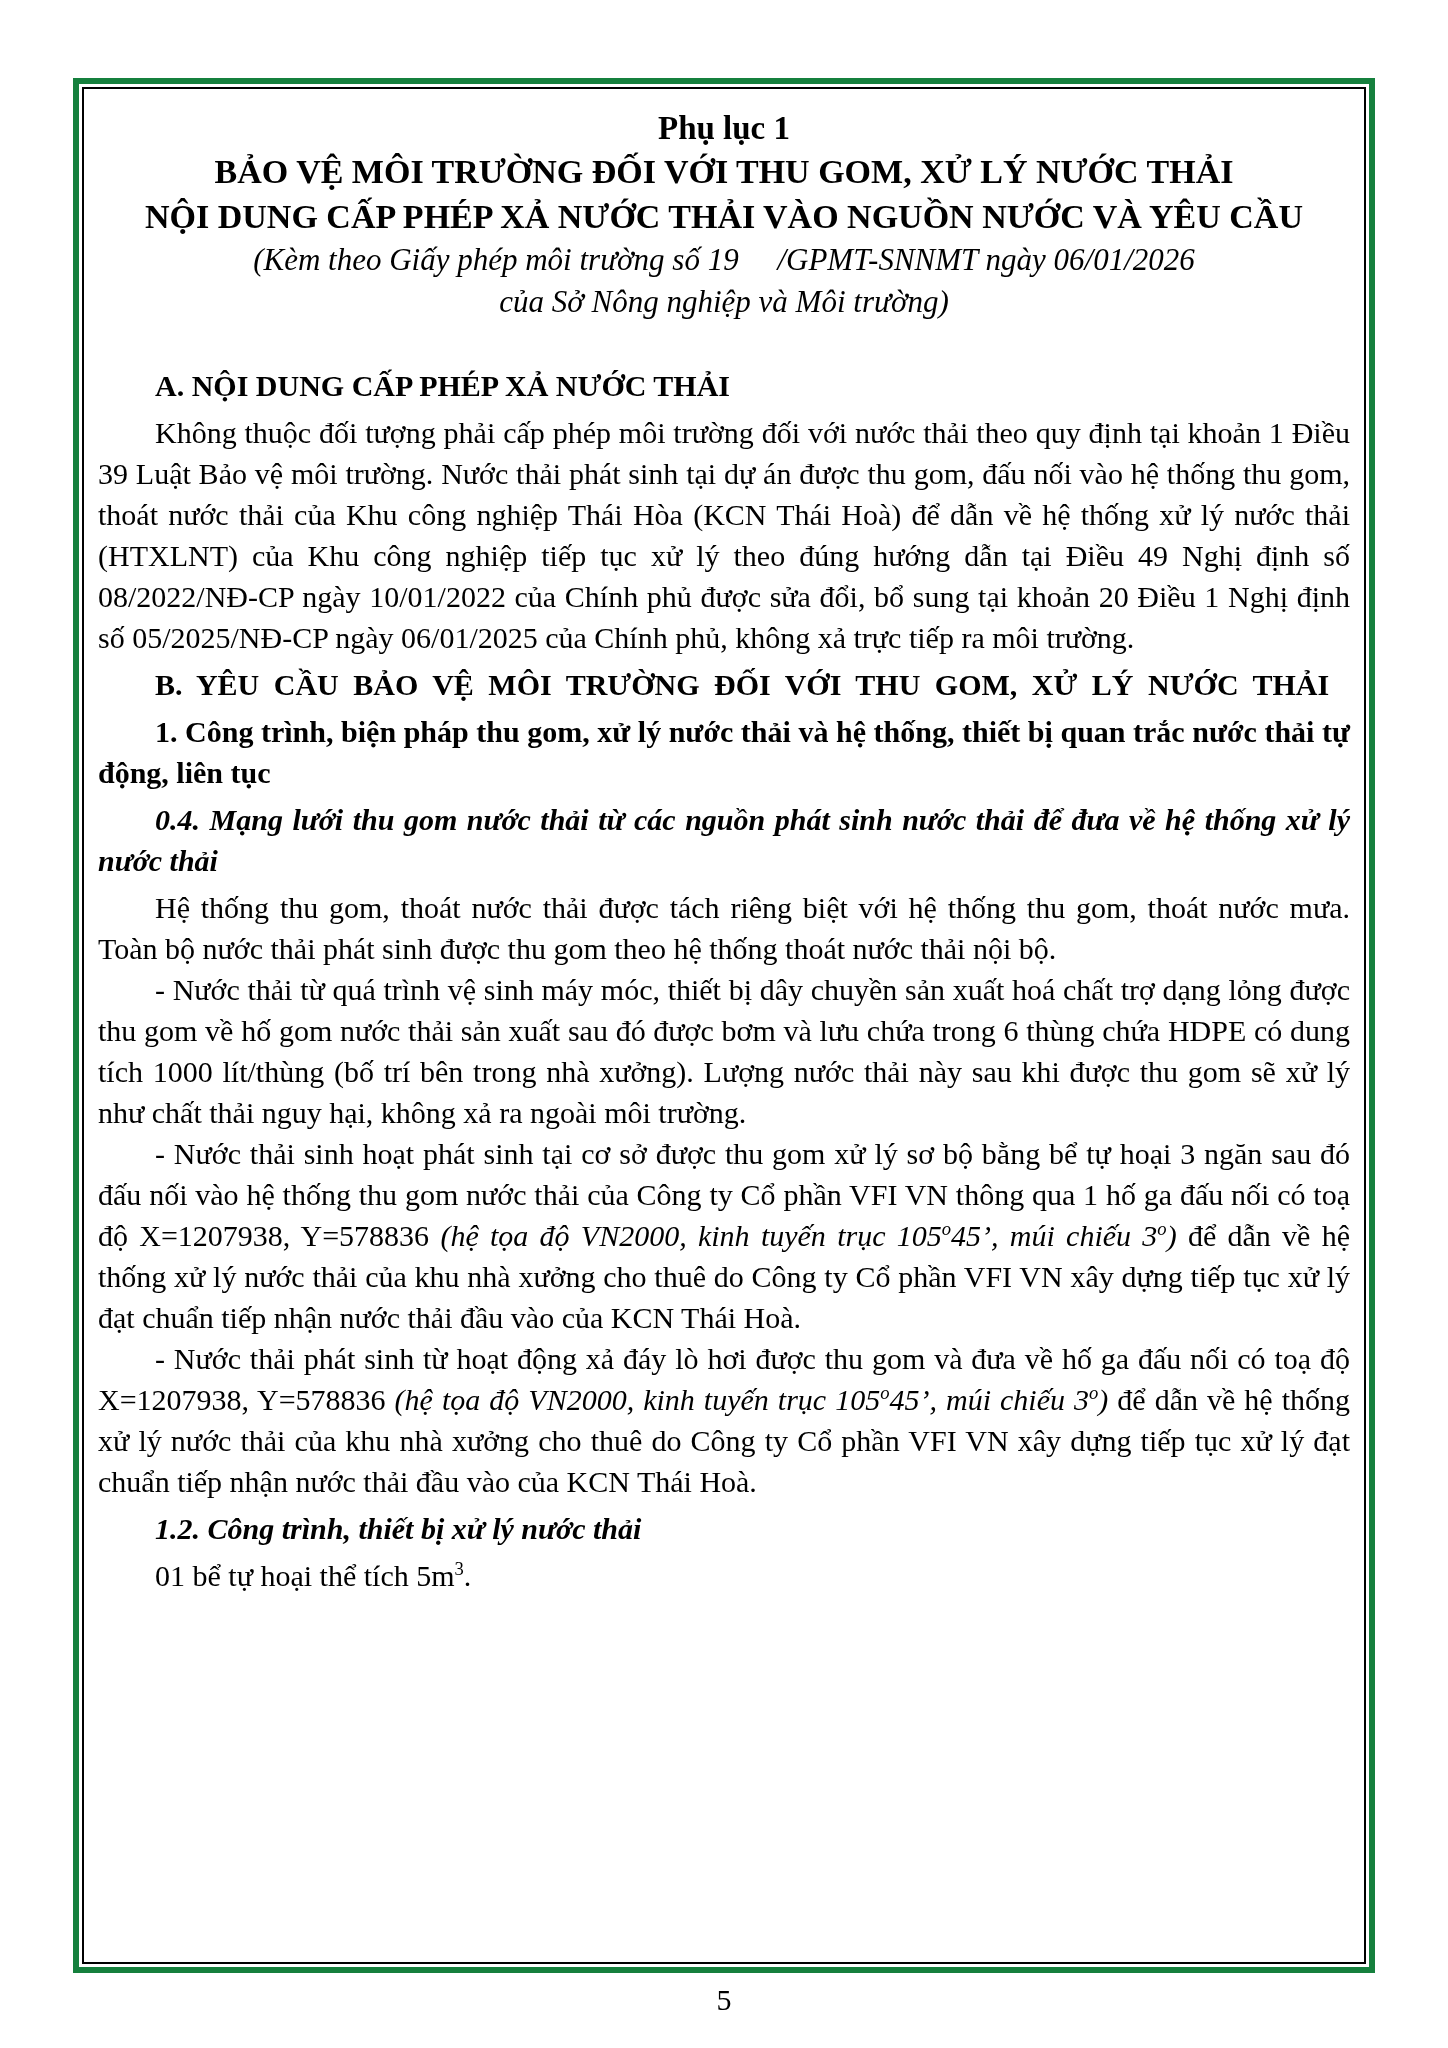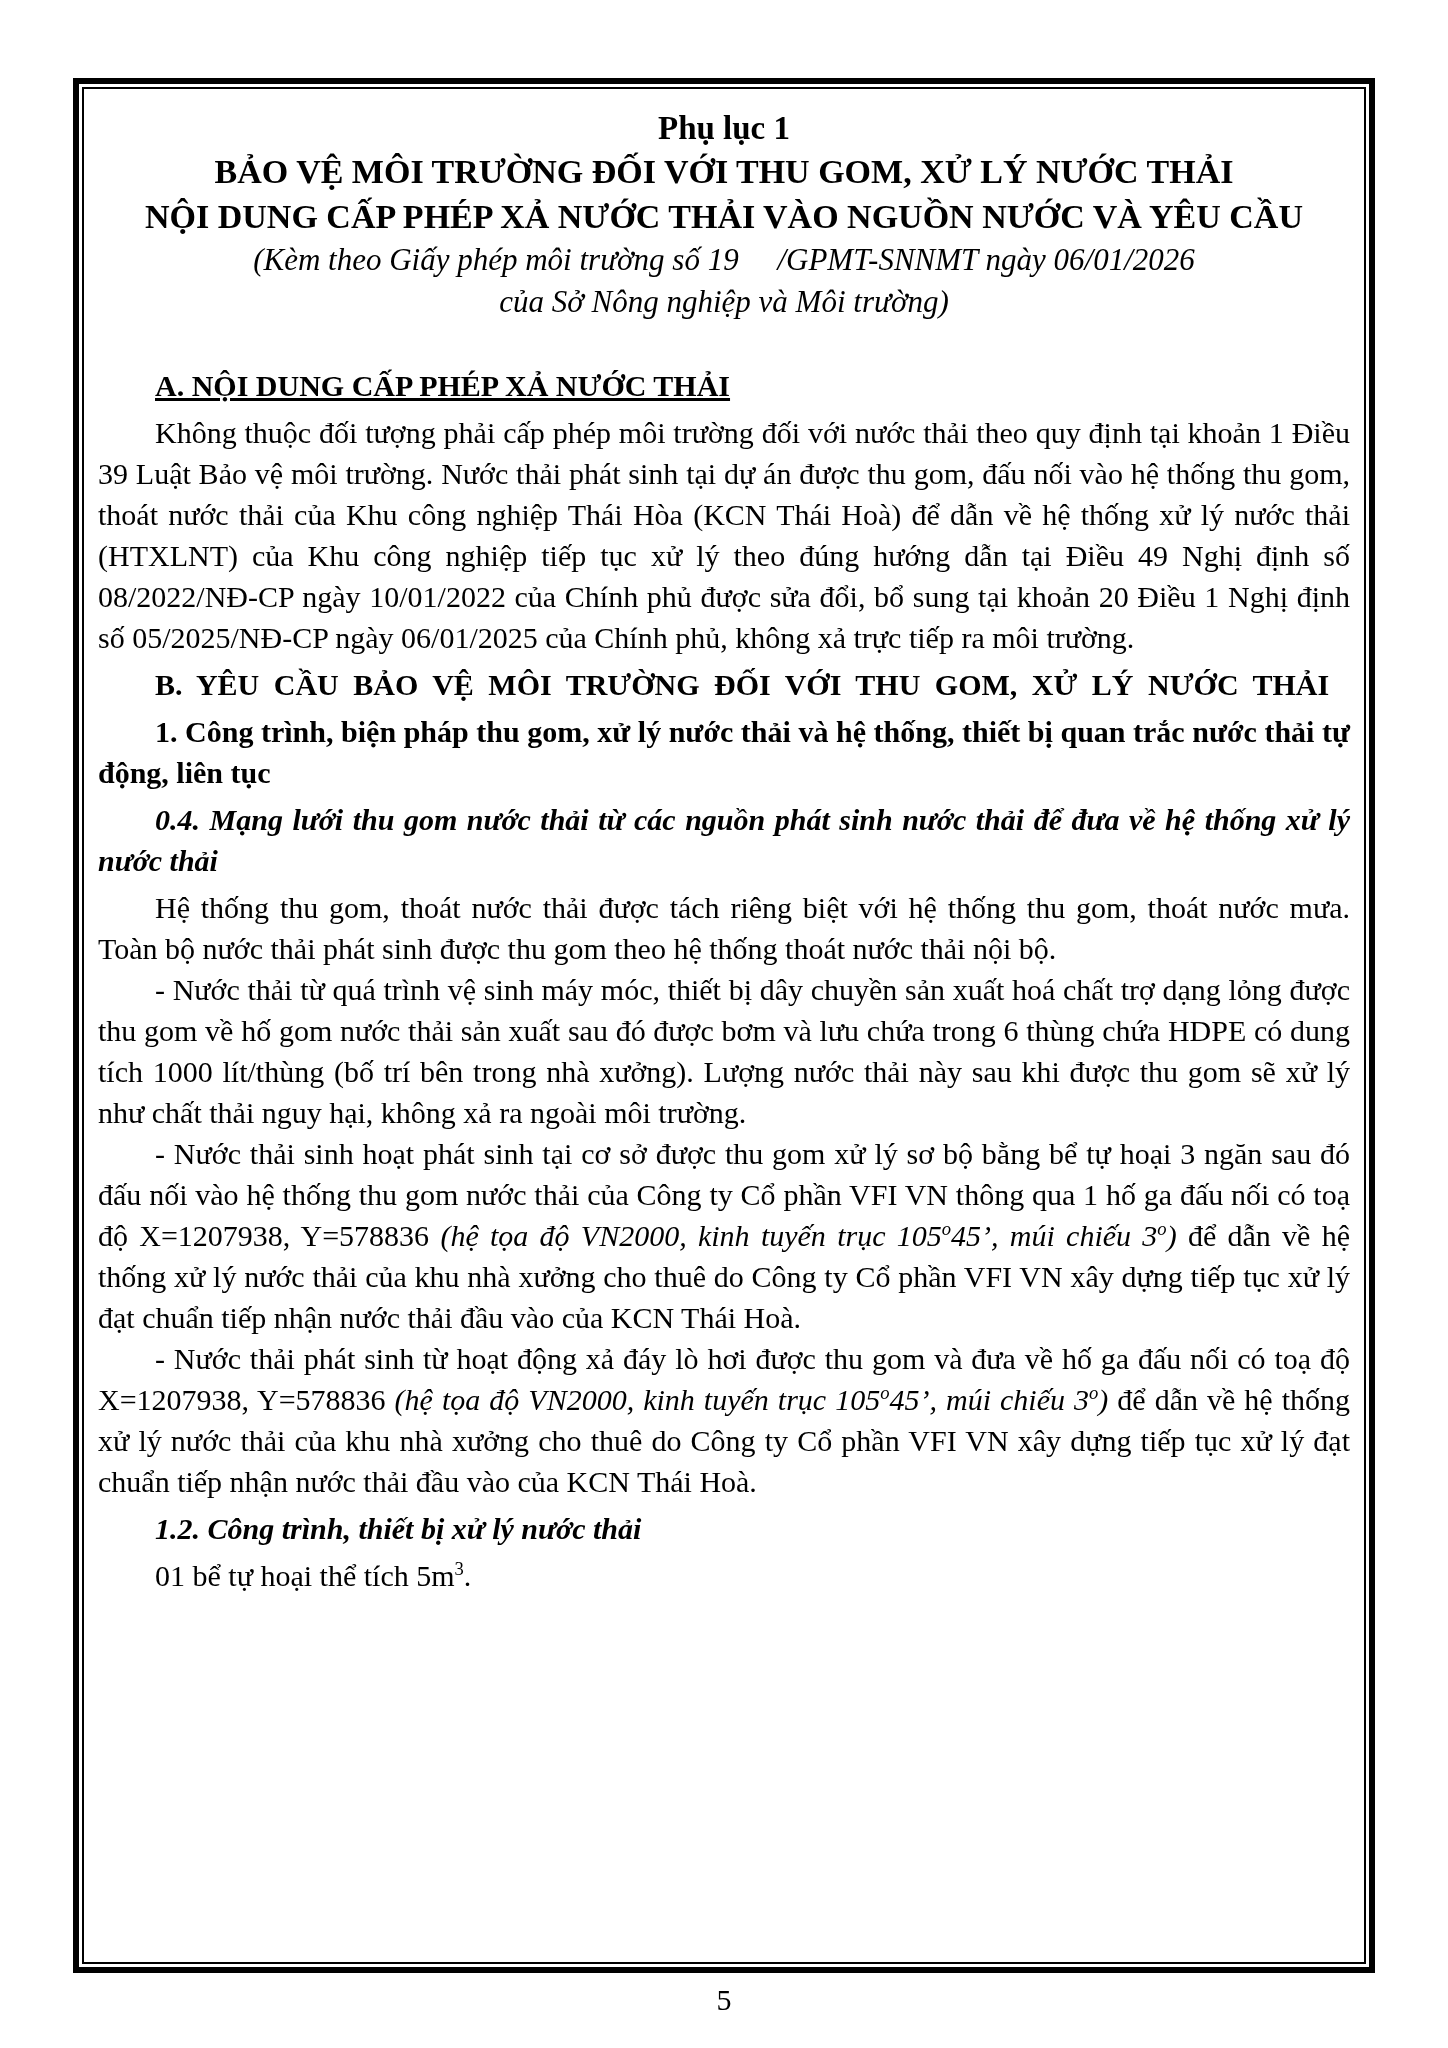--- a/index.html
+++ b/index.html
@@ -3,38 +3,38 @@
 <meta charset="utf-8">
 <style>
   html,body{margin:0;padding:0;}
   body{
     width:1448px;height:2048px;position:relative;
     background:#ffffff;color:#000000;
     font-family:"Liberation Serif","DejaVu Serif",serif;
   }
   .frame-outer{
     position:absolute;left:73px;top:78px;width:1302px;height:1895px;
-    box-sizing:border-box;border:6px solid #000000;padding:3px;background:#fff;
+    box-sizing:border-box;border:6px solid #15803d;padding:3px;background:#fff;
   }
   .frame-inner{
     box-sizing:border-box;width:100%;height:100%;
     border:2px solid #000;padding:10px 14px;overflow:hidden;
   }
   .doc-header{text-align:center;}
   .doc-appendix{font-weight:bold;font-size:33px;line-height:42px;margin-top:8px;}
   .doc-title-line{font-weight:bold;font-size:34px;line-height:45px;}
   .doc-subtitle-line{font-style:italic;font-size:31px;line-height:42px;}
   .bodytext{
     font-size:30px;line-height:41px;text-align:justify;
   }
   .para{margin:0 0;text-indent:57px;}
   .h-bold{font-weight:bold;margin:6px 0;text-indent:57px;}
   .h-bold-caps{font-weight:bold;margin:6px 0;text-indent:57px;word-spacing:7px;}
   .h-bold-italic{font-weight:bold;font-style:italic;margin:6px 0;text-indent:57px;}
-  .section-a-heading{margin-top:42px;text-decoration:underline;}
+  .section-a-heading{margin-top:42px;}
   .it{font-style:italic;}
   sup{font-size:0.62em;line-height:0;}
   .page-number{
     position:absolute;left:0;top:1983px;width:100%;
     text-align:center;font-size:30px;
   }
 </style>
 </head>
 <body>
 

